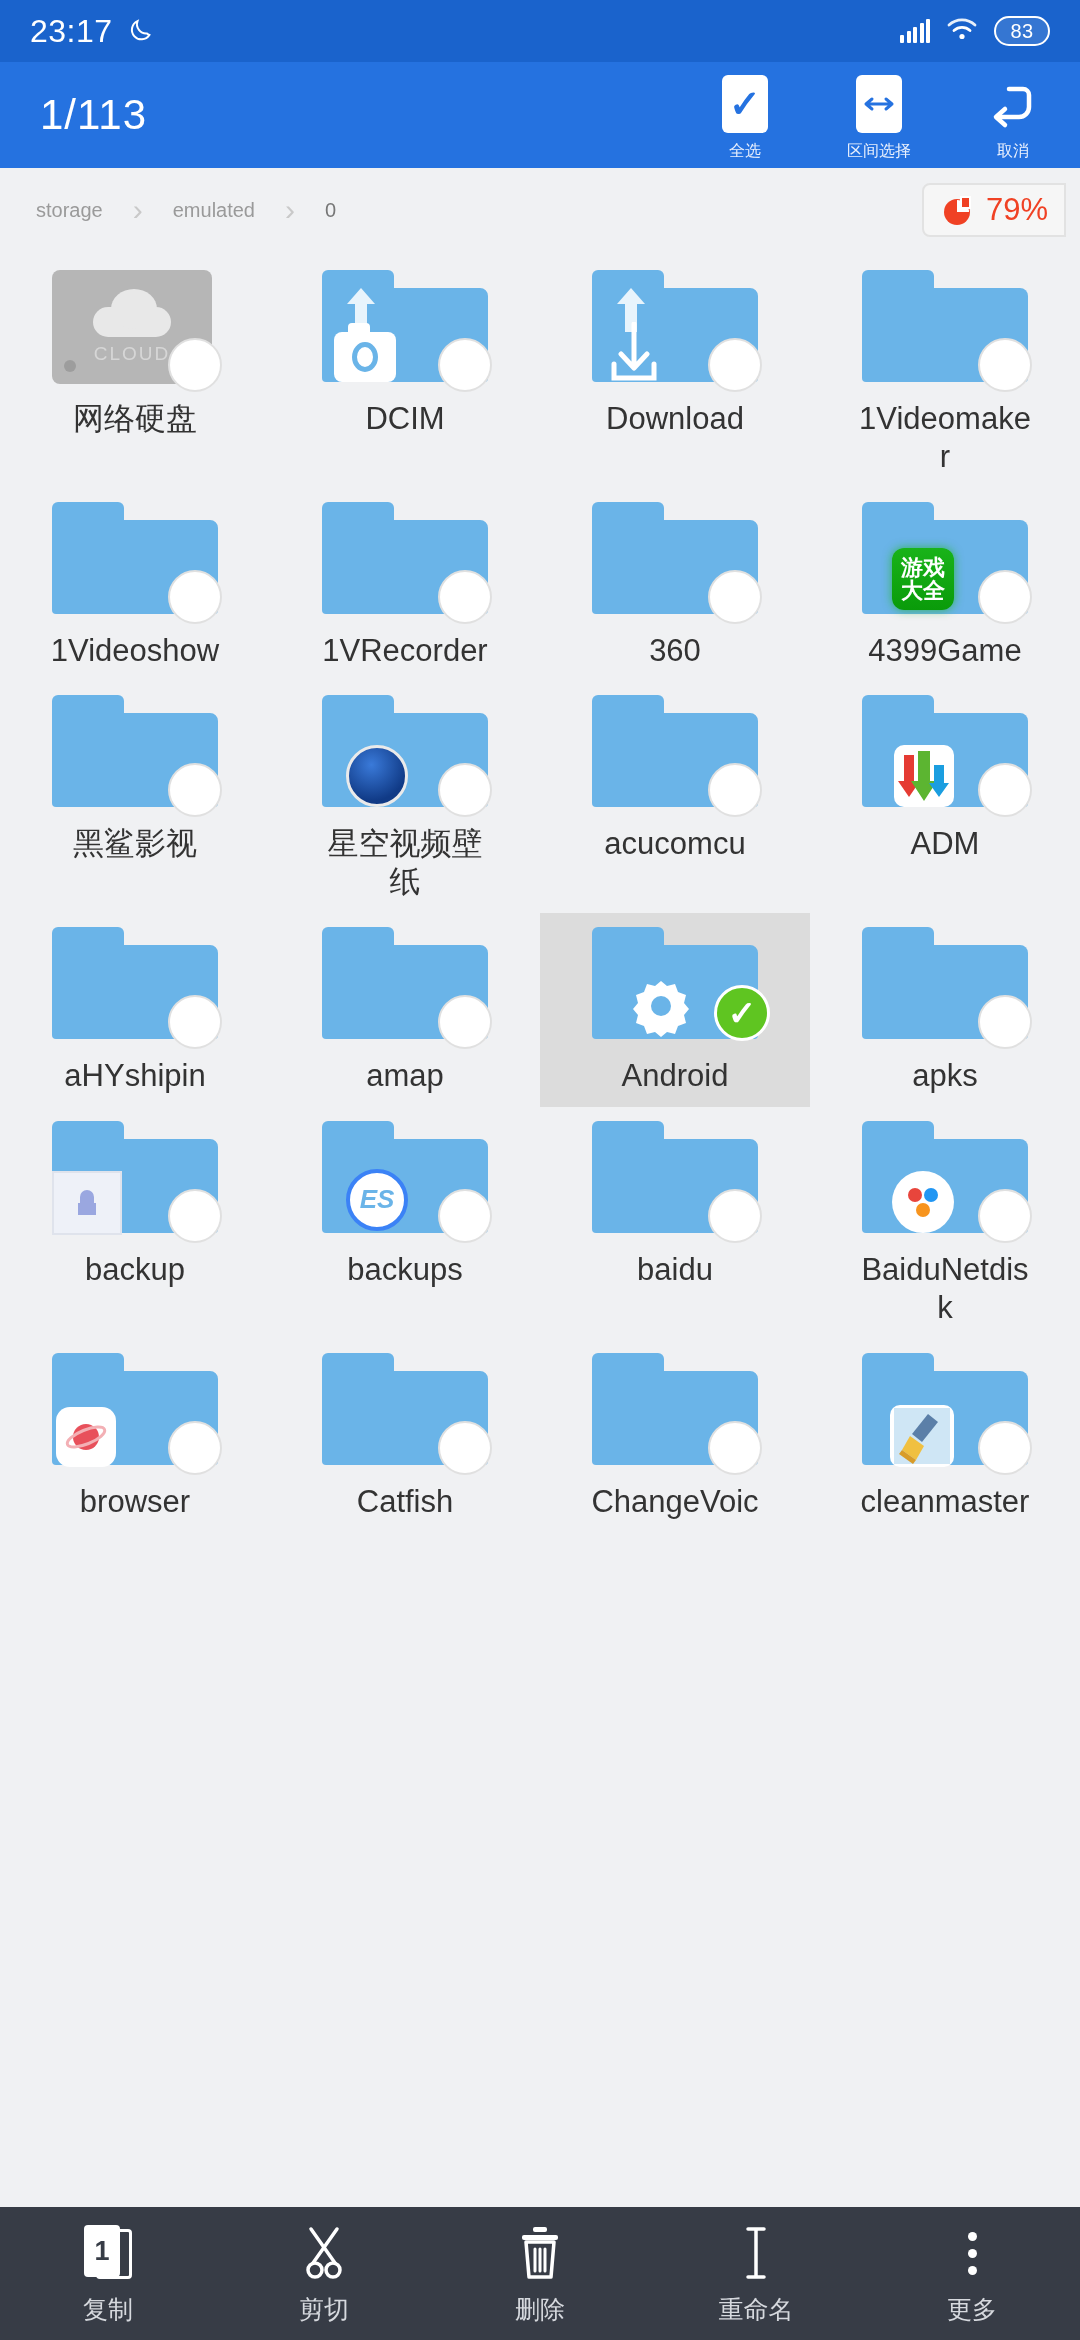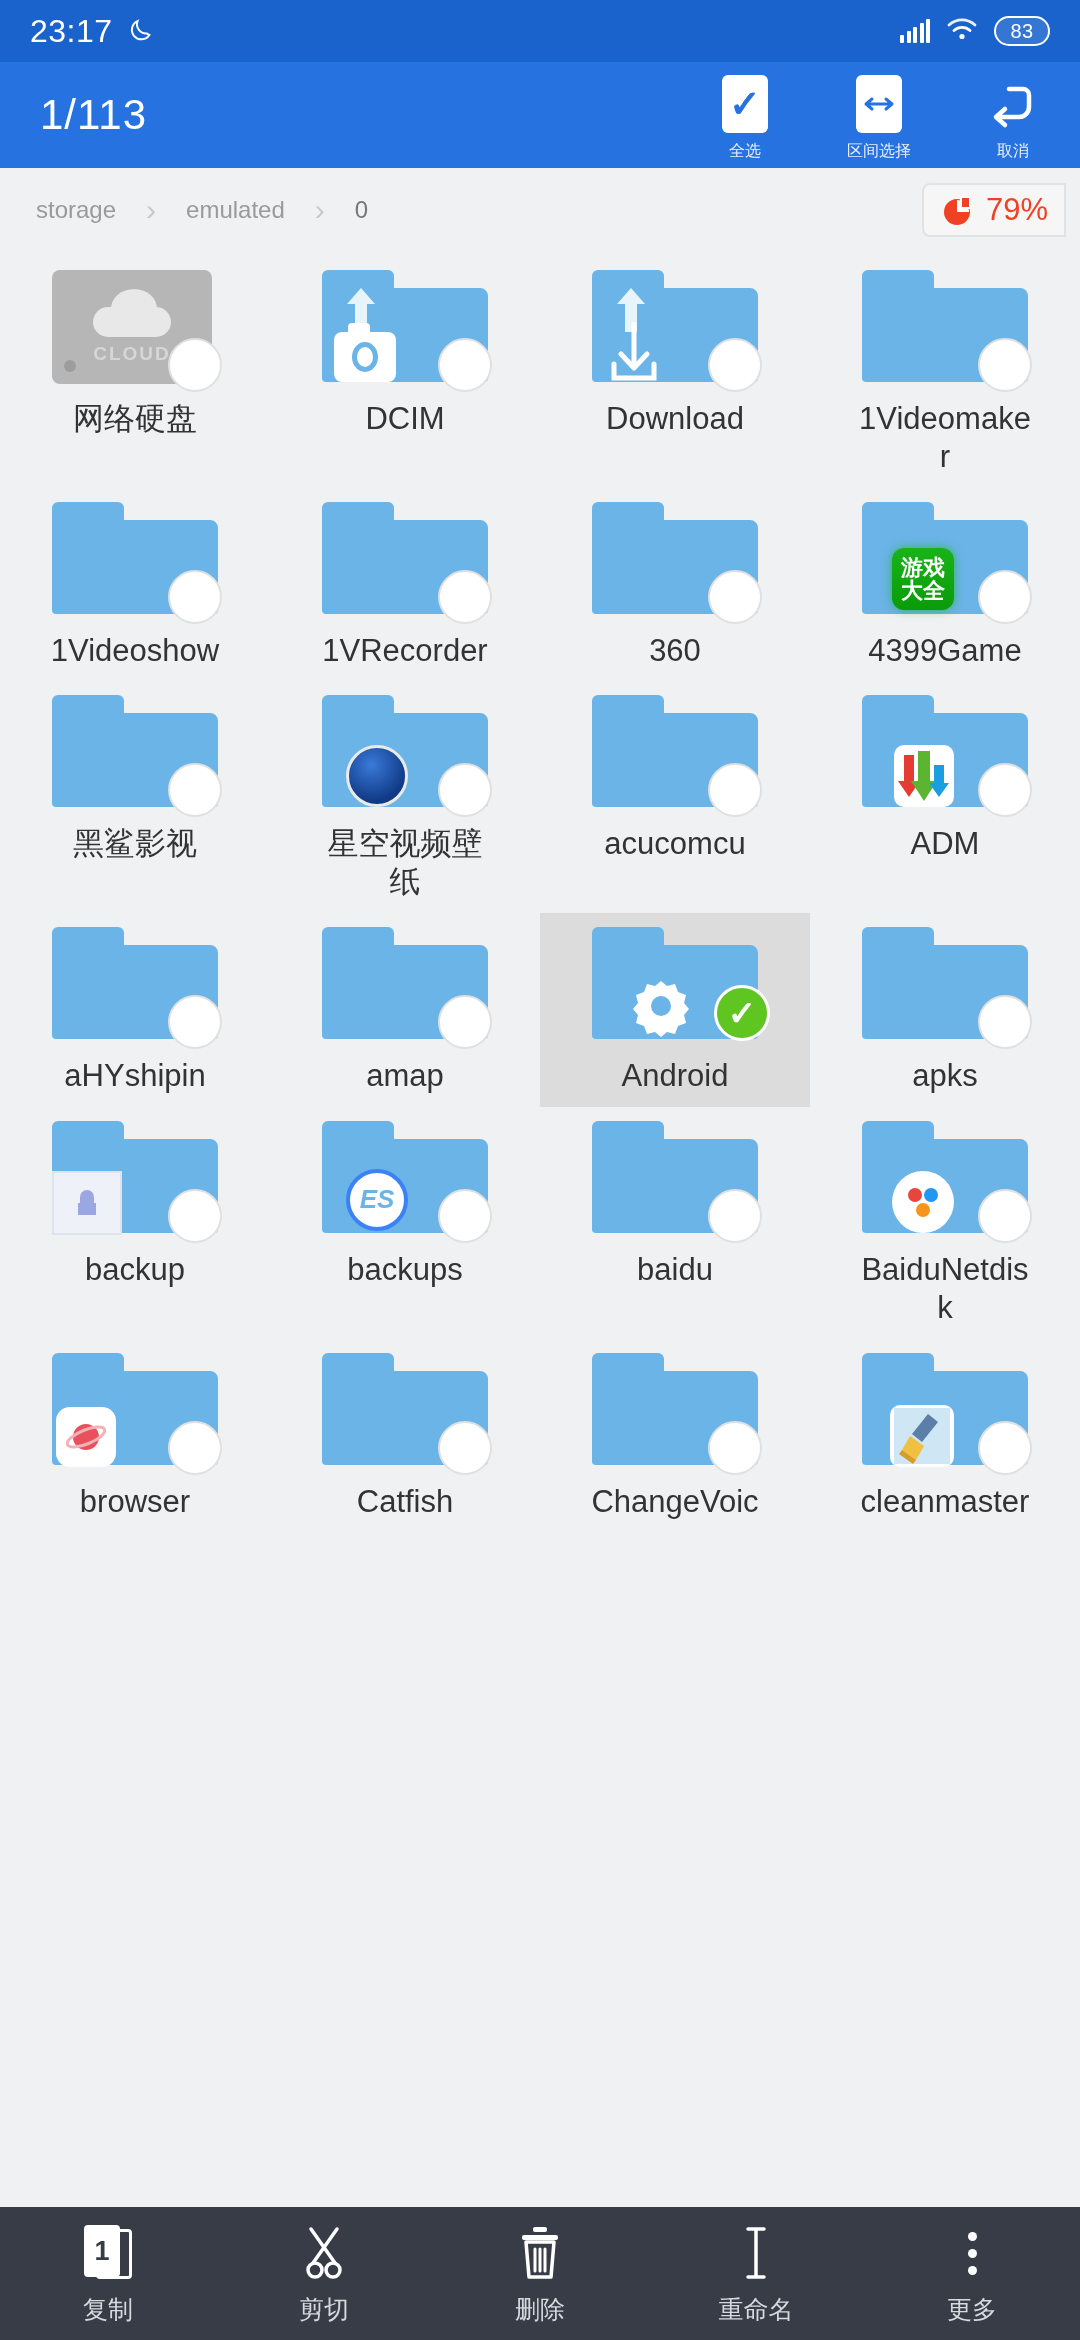--- a/index.html
+++ b/index.html
@@ -58,21 +58,21 @@
   .ic-check-glyph { color:#2572e0; font-size:38px; line-height:1; font-weight:bold; }
   .ic-undo {
     width:52px; height:58px; display:flex; align-items:center; justify-content:center;
   }
 
   
   .crumbbar {
     height:84px; background:#f0f1f3; display:flex; align-items:center;
     padding:0 28px; position:relative;
   }
-  .crumb { font-size:24px; color:#9a9a9a; padding:0 8px; cursor:pointer; }
+  .crumb { font-size:20px; color:#9a9a9a; padding:0 8px; cursor:pointer; }
   .crumb.last { color:#777; }
   .crumb-sep { font-size:30px; color:#c9c9c9; margin:0 22px; }
   .storage-badge {
     position:absolute; right:14px; top:50%; transform:translateY(-50%);
     height:54px; background:#f6f6f6; border:2px solid #e2e2e2;
     border-radius:8px 0 0 8px;
     display:flex; align-items:center; gap:10px; padding:0 16px 0 18px;
     color:#f04124; font-size:31px;
   }
   .pie-icon { width:34px; height:34px; position:relative; flex:none; }
@@ -102,21 +102,20 @@
   }
   .folder .body {
     position:absolute; left:0; top:18px; width:166px; height:94px;
     background:#6ab4e8; border-radius:4px 8px 4px 4px;
   }
   .cloud-tile {
     position:absolute; left:8px; top:0; width:160px; height:114px;
     background:#b6b6b6; border-radius:8px;
     display:flex; flex-direction:column; align-items:center; justify-content:center;
     gap:6px;
-    font-weight:bold;
   }
   .cloud-shape { width:78px; height:48px; position:relative; }
   .cloud-shape::before {
     content:""; position:absolute; left:0; bottom:0; width:78px; height:30px;
     background:#e8e8e8; border-radius:16px;
   }
   .cloud-shape::after {
     content:""; position:absolute; left:18px; top:0; width:46px; height:40px;
     background:#e8e8e8; border-radius:50%;
   }

